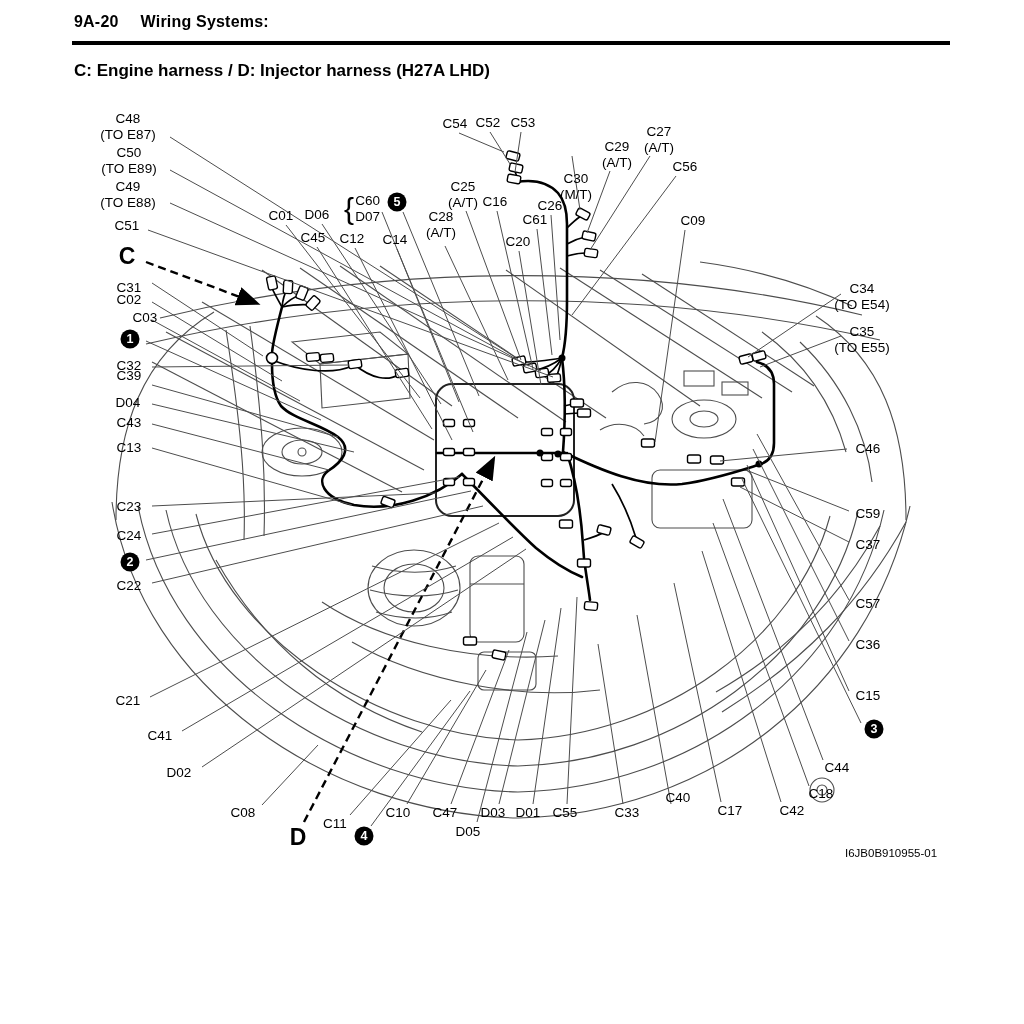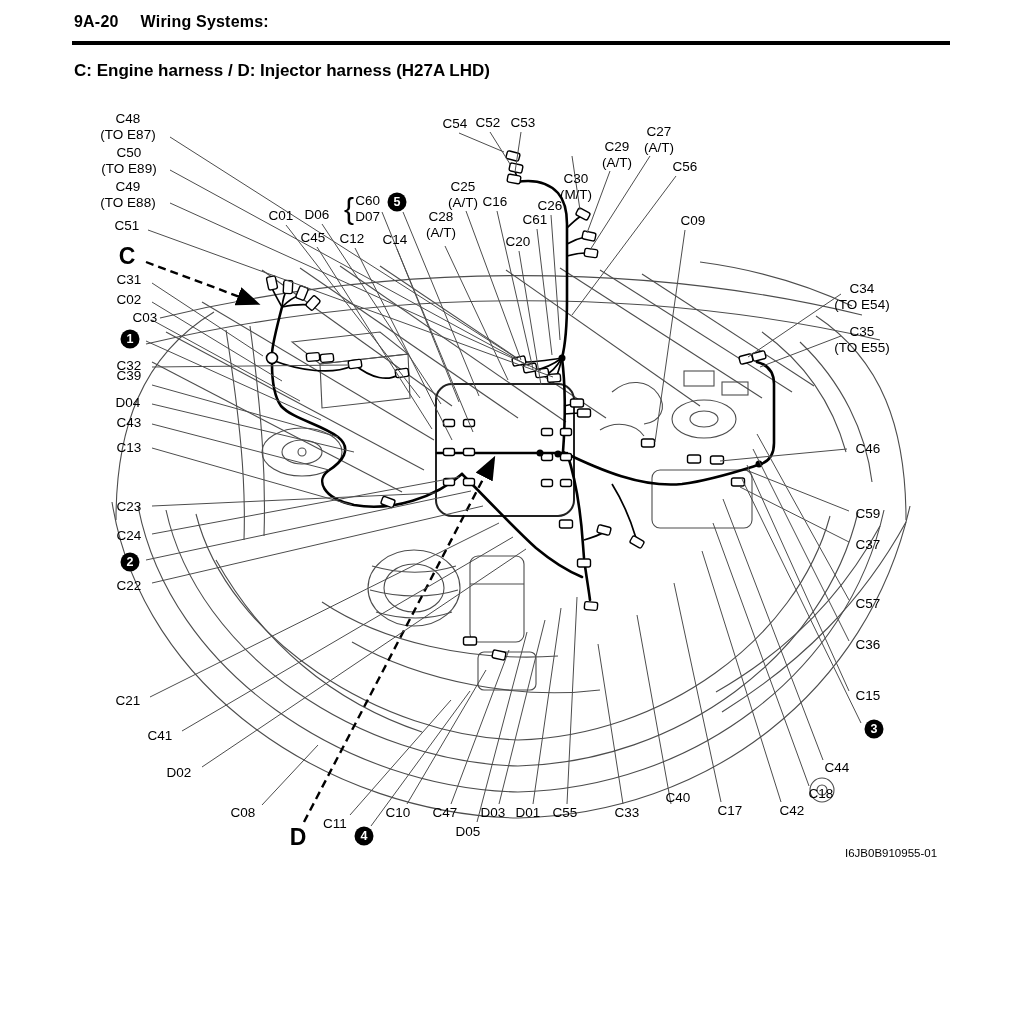--- a/index.html
+++ b/index.html
@@ -282,21 +282,21 @@
           <div>C50</div>
           <div>(TO E89)</div>
         </div>
         <div class="dlabel" style="left: 128px; top: 194px;">
           <div>C49</div>
           <div>(TO E88)</div>
         </div>
         <div class="dlabel" style="left: 127px; top: 226px;">
           <div>C51</div>
         </div>
-        <div class="dlabel" style="left: 129px; top: 280px;">
+        <div class="dlabel" style="left: 129px; top: 288px;">
           <div>C31</div>
         </div>
         <div class="dlabel" style="left: 129px; top: 300px;">
           <div>C02</div>
         </div>
         <div class="dlabel" style="left: 129px; top: 318px; margin-left: 16px;">
           <div>C03</div>
         </div>
         <div class="dlabel" style="left: 129px; top: 366px;">
           <div>C32</div>

